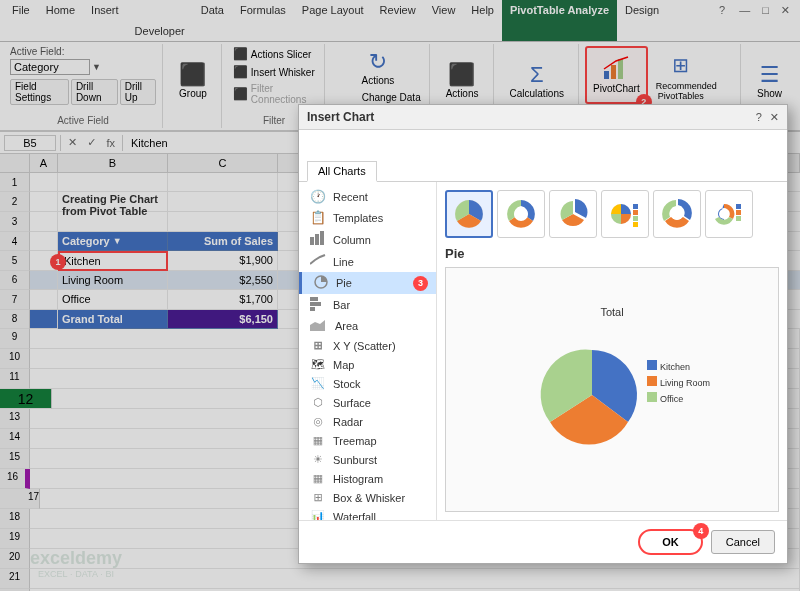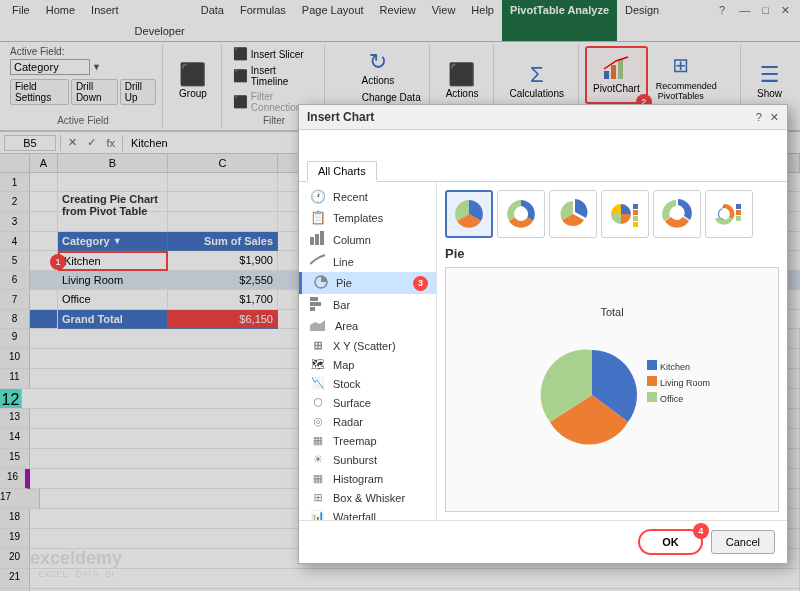--- a/index.html
+++ b/index.html
@@ -46,25 +46,25 @@
   <div style="display:flex; flex-direction:column; border-right:1px solid #e0e0e0; padding:2px 8px 14px; position:relative; align-items:center; justify-content:center;">
     <div style="display:flex; flex-direction:column; align-items:center; cursor:pointer; padding:2px 6px; border-radius:3px;">
       <div style="font-size:22px; color:#4472c4;">⬛</div>
       <span style="font-size:10px;">Group</span>
     </div>
   </div>
 
   <div style="display:flex; flex-direction:column; border-right:1px solid #e0e0e0; padding:2px 6px 14px; position:relative; min-width:90px;">
     <div style="font-size:10px; cursor:pointer; padding:1px 3px; display:flex; align-items:center; gap:3px; margin-bottom:2px;">
       <span style="font-size:12px;">⬛</span>
-      <span>Insert Slicer</span>
+      <span>Actions Slicer</span>
     </div>
     <div style="font-size:10px; cursor:pointer; padding:1px 3px; display:flex; align-items:center; gap:3px; margin-bottom:2px;">
       <span style="font-size:12px;">⬛</span>
-      <span>Insert Timeline</span>
+      <span>Insert Whisker</span>
     </div>
     <div style="font-size:10px; cursor:pointer; padding:1px 3px; display:flex; align-items:center; gap:3px; color:#aaa;">
       <span style="font-size:12px;">⬛</span>
       <span>Filter Connections</span>
     </div>
     <span style="position:absolute; bottom:2px; left:0; right:0; text-align:center; font-size:10px; color:#666;">Filter</span>
   </div>
 
   <div style="display:flex; flex-direction:column; border-right:1px solid #e0e0e0; padding:2px 8px 14px; position:relative; align-items:center; justify-content:center; gap:4px;">
     <div style="display:flex; flex-direction:column; align-items:center; cursor:pointer; padding:2px 4px;">
@@ -201,61 +201,61 @@
     <div style="width:28px; border-right:1px solid #e8e8e8; border-bottom:1px solid #e8e8e8;"></div>
     <div style="width:110px; border-right:1px solid #e8e8e8; border-bottom:1px solid #e8e8e8; font-size:11px; padding:1px 4px; display:flex; align-items:center;">Office</div>
     <div style="width:110px; border-right:1px solid #e8e8e8; border-bottom:1px solid #e8e8e8; font-size:11px; padding:1px 4px; text-align:right; display:flex; align-items:center; justify-content:flex-end;">$1,700</div>
     <div style="flex:1; border-bottom:1px solid #e8e8e8;"></div>
   </div>
 
   <div style="display:flex; height:20px;">
     <div style="width:30px; border-right:1px solid #d0d0d0; border-bottom:1px solid #e8e8e8; background:#f2f2f2; text-align:center; font-size:10px; display:flex; align-items:center; justify-content:center;">8</div>
     <div style="width:28px; border-right:1px solid #e8e8e8; border-bottom:1px solid #e8e8e8; background:#4472c4;"></div>
     <div style="width:110px; border-right:1px solid #5b7db1; border-bottom:1px solid #5b7db1; background:#4472c4; color:#fff; font-size:11px; font-weight:bold; padding:1px 4px; display:flex; align-items:center;">Grand Total</div>
-    <div style="width:110px; border-right:1px solid #5b7db1; border-bottom:1px solid #5b7db1; background:#ef4444; color:#fff; font-size:11px; font-weight:normal; padding:1px 4px; text-align:right; display:flex; align-items:center; justify-content:flex-end;">$6,150</div>
+    <div style="width:110px; border-right:1px solid #5b7db1; border-bottom:1px solid #5b7db1; background:#4c1d95; color:#fff; font-size:11px; font-weight:bold; padding:1px 4px; text-align:right; display:flex; align-items:center; justify-content:flex-end;">$6,150</div>
     <div style="flex:1; border-bottom:1px solid #e8e8e8;"></div>
   </div>
 
   <div style="flex:1; background:#fff; border-right:1px solid #e8e8e8;">
 
     <div style="display:flex; flex-direction:column; height:100%;">
       <div style="display:flex; height:20px;">
           <div style="width:30px; border-right:1px solid #d0d0d0; border-bottom:1px solid #e8e8e8; background:#f2f2f2; text-align:center; font-size:10px; padding-top:2px;">9</div>
           <div style="flex:1; border-bottom:1px solid #e8e8e8;"></div>
         </div>
       <div style="display:flex; height:20px;">
           <div style="width:30px; border-right:1px solid #d0d0d0; border-bottom:1px solid #e8e8e8; background:#f2f2f2; text-align:center; font-size:10px; padding-top:2px;">10</div>
           <div style="flex:1; border-bottom:1px solid #e8e8e8;"></div>
         </div>
       <div style="display:flex; height:20px;">
           <div style="width:30px; border-right:1px solid #d0d0d0; border-bottom:1px solid #e8e8e8; background:#f2f2f2; text-align:center; font-size:10px; padding-top:2px;">11</div>
           <div style="flex:1; border-bottom:1px solid #e8e8e8;"></div>
         </div>
       <div style="display:flex; height:20px;">
-          <div style="width:22px; border-right:1px solid #d0d0d0; border-bottom:1px solid #e8e8e8; background:#5eead4; text-align:center; font-size:16px; padding-top:2px;">12</div>
+          <div style="width:52px; border-right:1px solid #d0d0d0; border-bottom:1px solid #e8e8e8; background:#15803d; text-align:center; font-size:14px; padding-top:2px;">12</div>
           <div style="flex:1; border-bottom:1px solid #e8e8e8;"></div>
         </div>
       <div style="display:flex; height:20px;">
           <div style="width:30px; border-right:1px solid #d0d0d0; border-bottom:1px solid #e8e8e8; background:#f2f2f2; text-align:center; font-size:10px; padding-top:2px;">13</div>
           <div style="flex:1; border-bottom:1px solid #e8e8e8;"></div>
         </div>
       <div style="display:flex; height:20px;">
           <div style="width:30px; border-right:1px solid #d0d0d0; border-bottom:1px solid #e8e8e8; background:#f2f2f2; text-align:center; font-size:10px; padding-top:2px;">14</div>
           <div style="flex:1; border-bottom:1px solid #e8e8e8;"></div>
         </div>
       <div style="display:flex; height:20px;">
           <div style="width:30px; border-right:1px solid #d0d0d0; border-bottom:1px solid #e8e8e8; background:#f2f2f2; text-align:center; font-size:10px; padding-top:2px;">15</div>
           <div style="flex:1; border-bottom:1px solid #e8e8e8;"></div>
         </div>
       <div style="display:flex; height:20px;">
           <div style="width:30px; border-right:5px solid #a21caf; border-bottom:1px solid #e8e8e8; background:#f2f2f2; text-align:center; font-size:10px; padding-top:2px;">16</div>
           <div style="flex:1; border-bottom:1px solid #e8e8e8;"></div>
         </div>
       <div style="display:flex; height:20px;">
-          <div style="width:40px; border-right:1px solid #d0d0d0; border-bottom:1px solid #e8e8e8; background:#f2f2f2; text-align:left; font-size:10px; padding-top:2px;">17</div>
+          <div style="width:40px; border-right:1px solid #d0d0d0; border-bottom:1px solid #e8e8e8; background:#f2f2f2; text-align:right; font-size:10px; padding-top:2px;">17</div>
           <div style="flex:1; border-bottom:1px solid #e8e8e8;"></div>
         </div>
       <div style="display:flex; height:20px;">
           <div style="width:30px; border-right:1px solid #d0d0d0; border-bottom:1px solid #e8e8e8; background:#f2f2f2; text-align:center; font-size:10px; padding-top:2px;">18</div>
           <div style="flex:1; border-bottom:1px solid #e8e8e8;"></div>
         </div>
       <div style="display:flex; height:20px;">
           <div style="width:30px; border-right:1px solid #d0d0d0; border-bottom:1px solid #e8e8e8; background:#f2f2f2; text-align:center; font-size:10px; padding-top:2px;">19</div>
           <div style="flex:1; border-bottom:1px solid #e8e8e8;"></div>
         </div>

